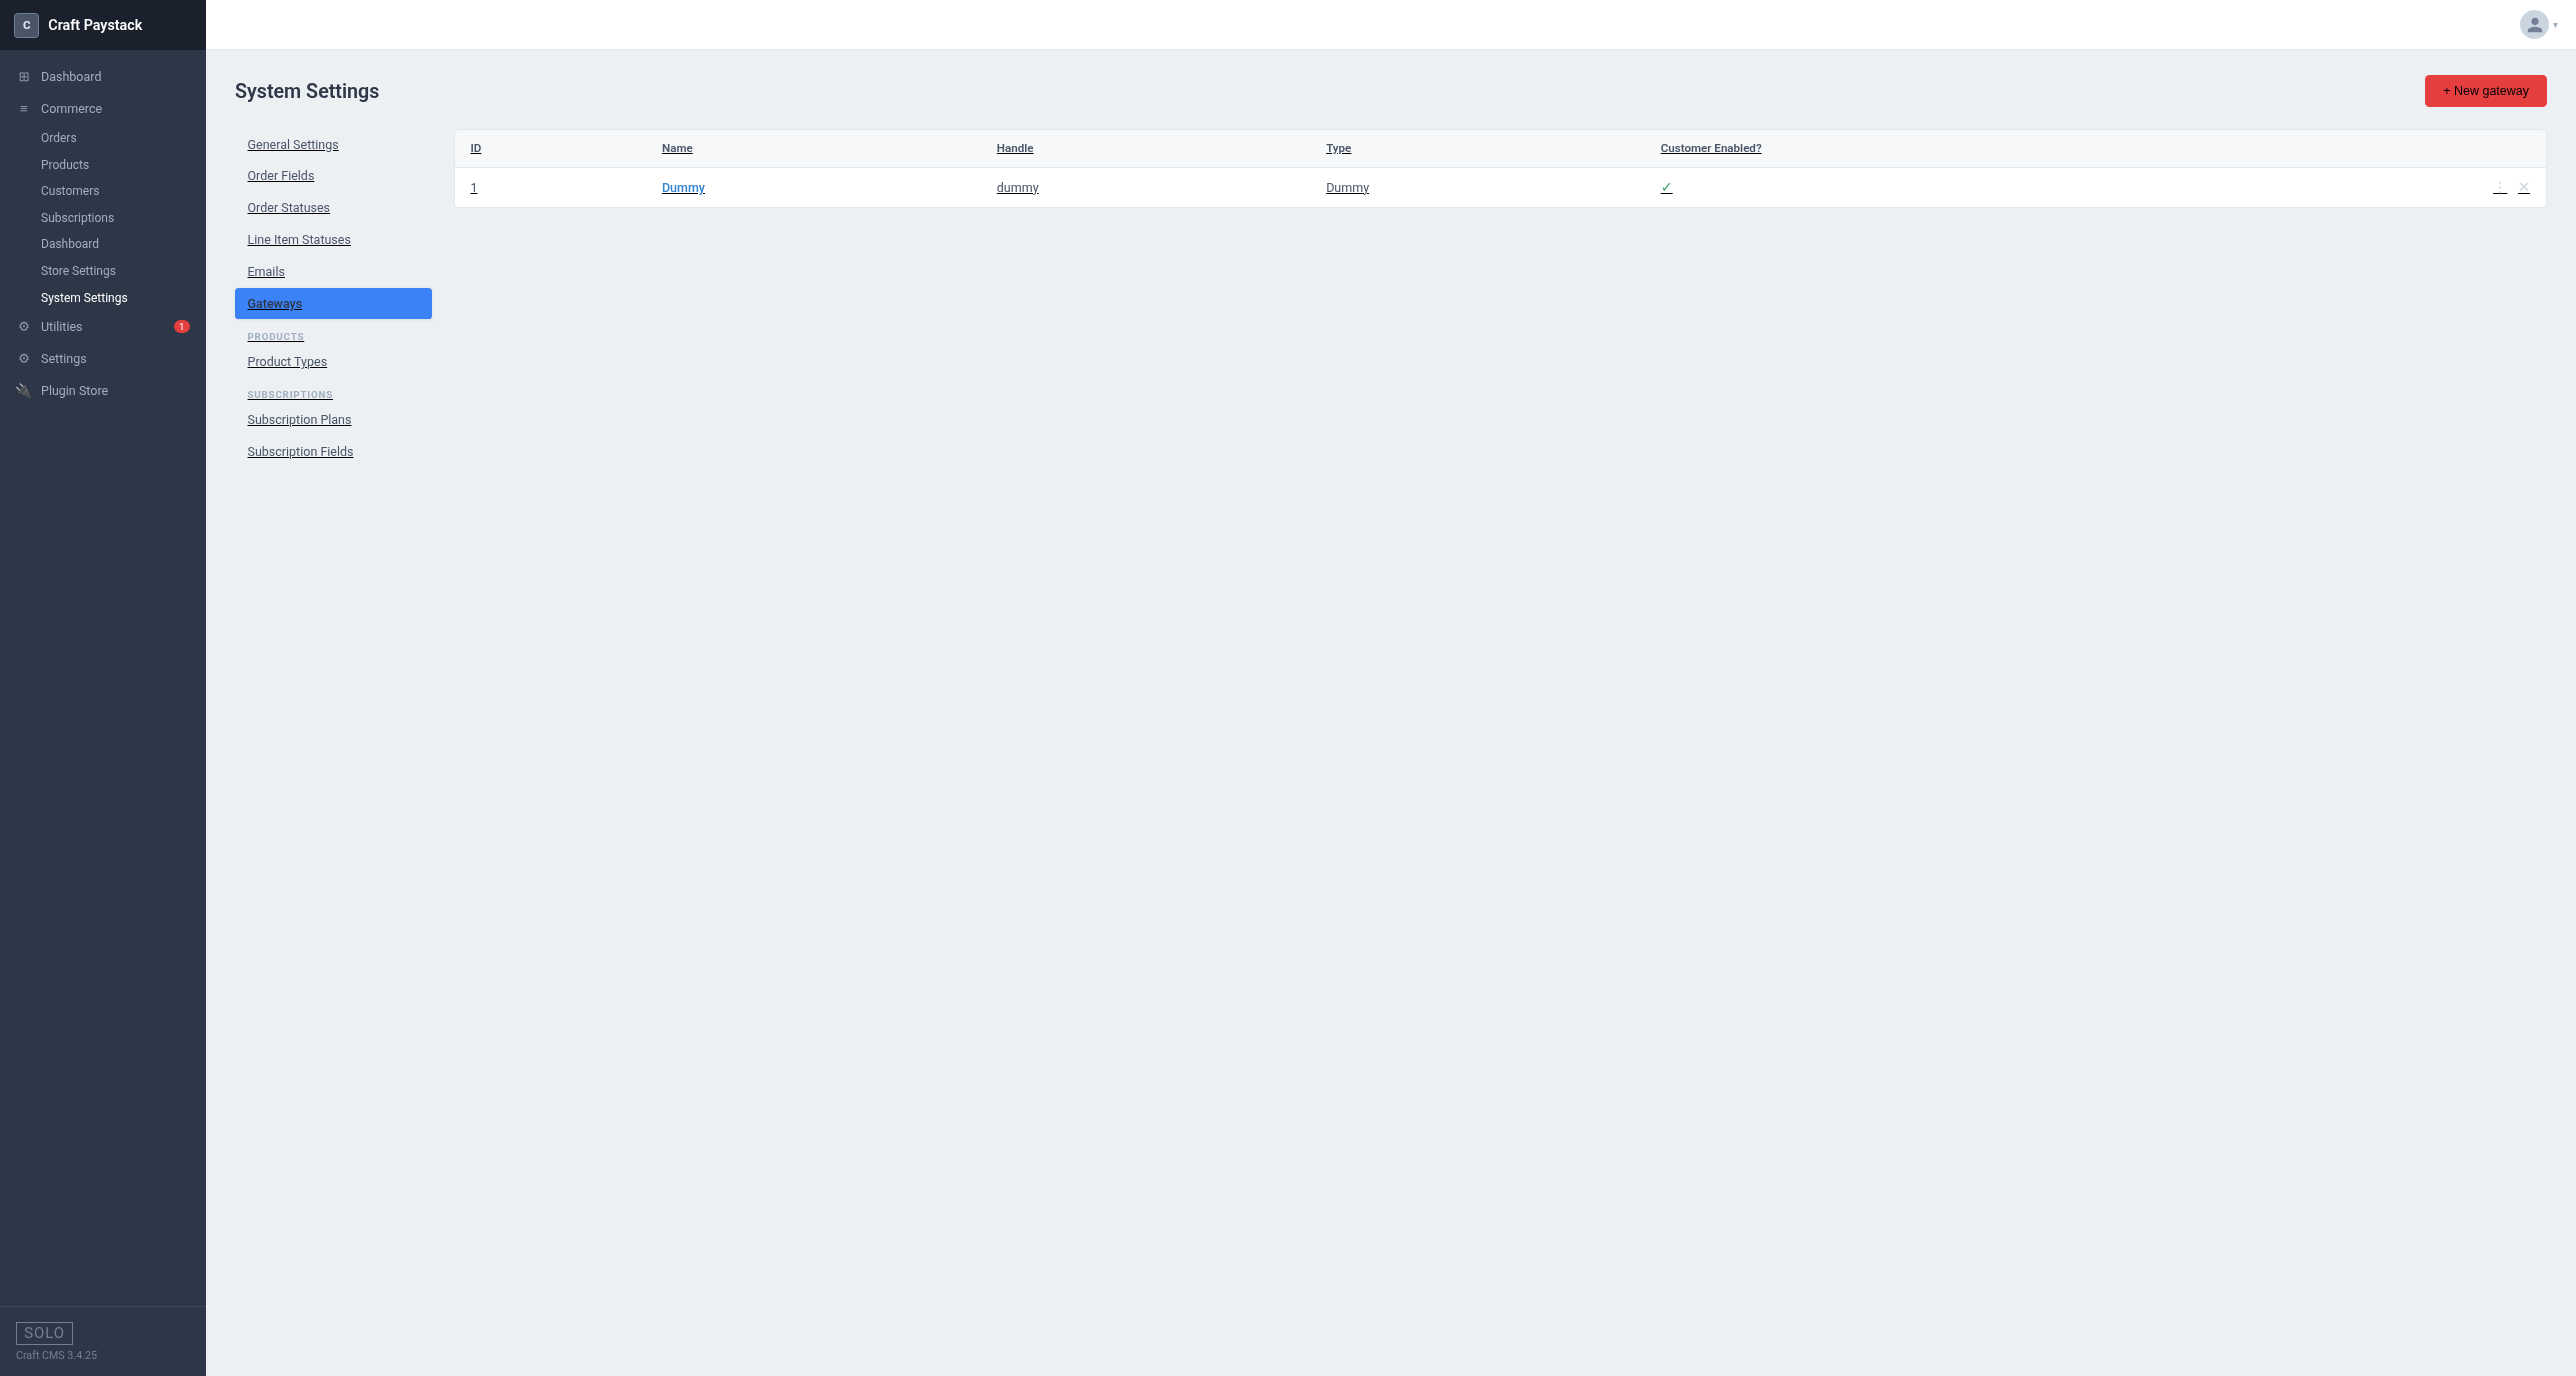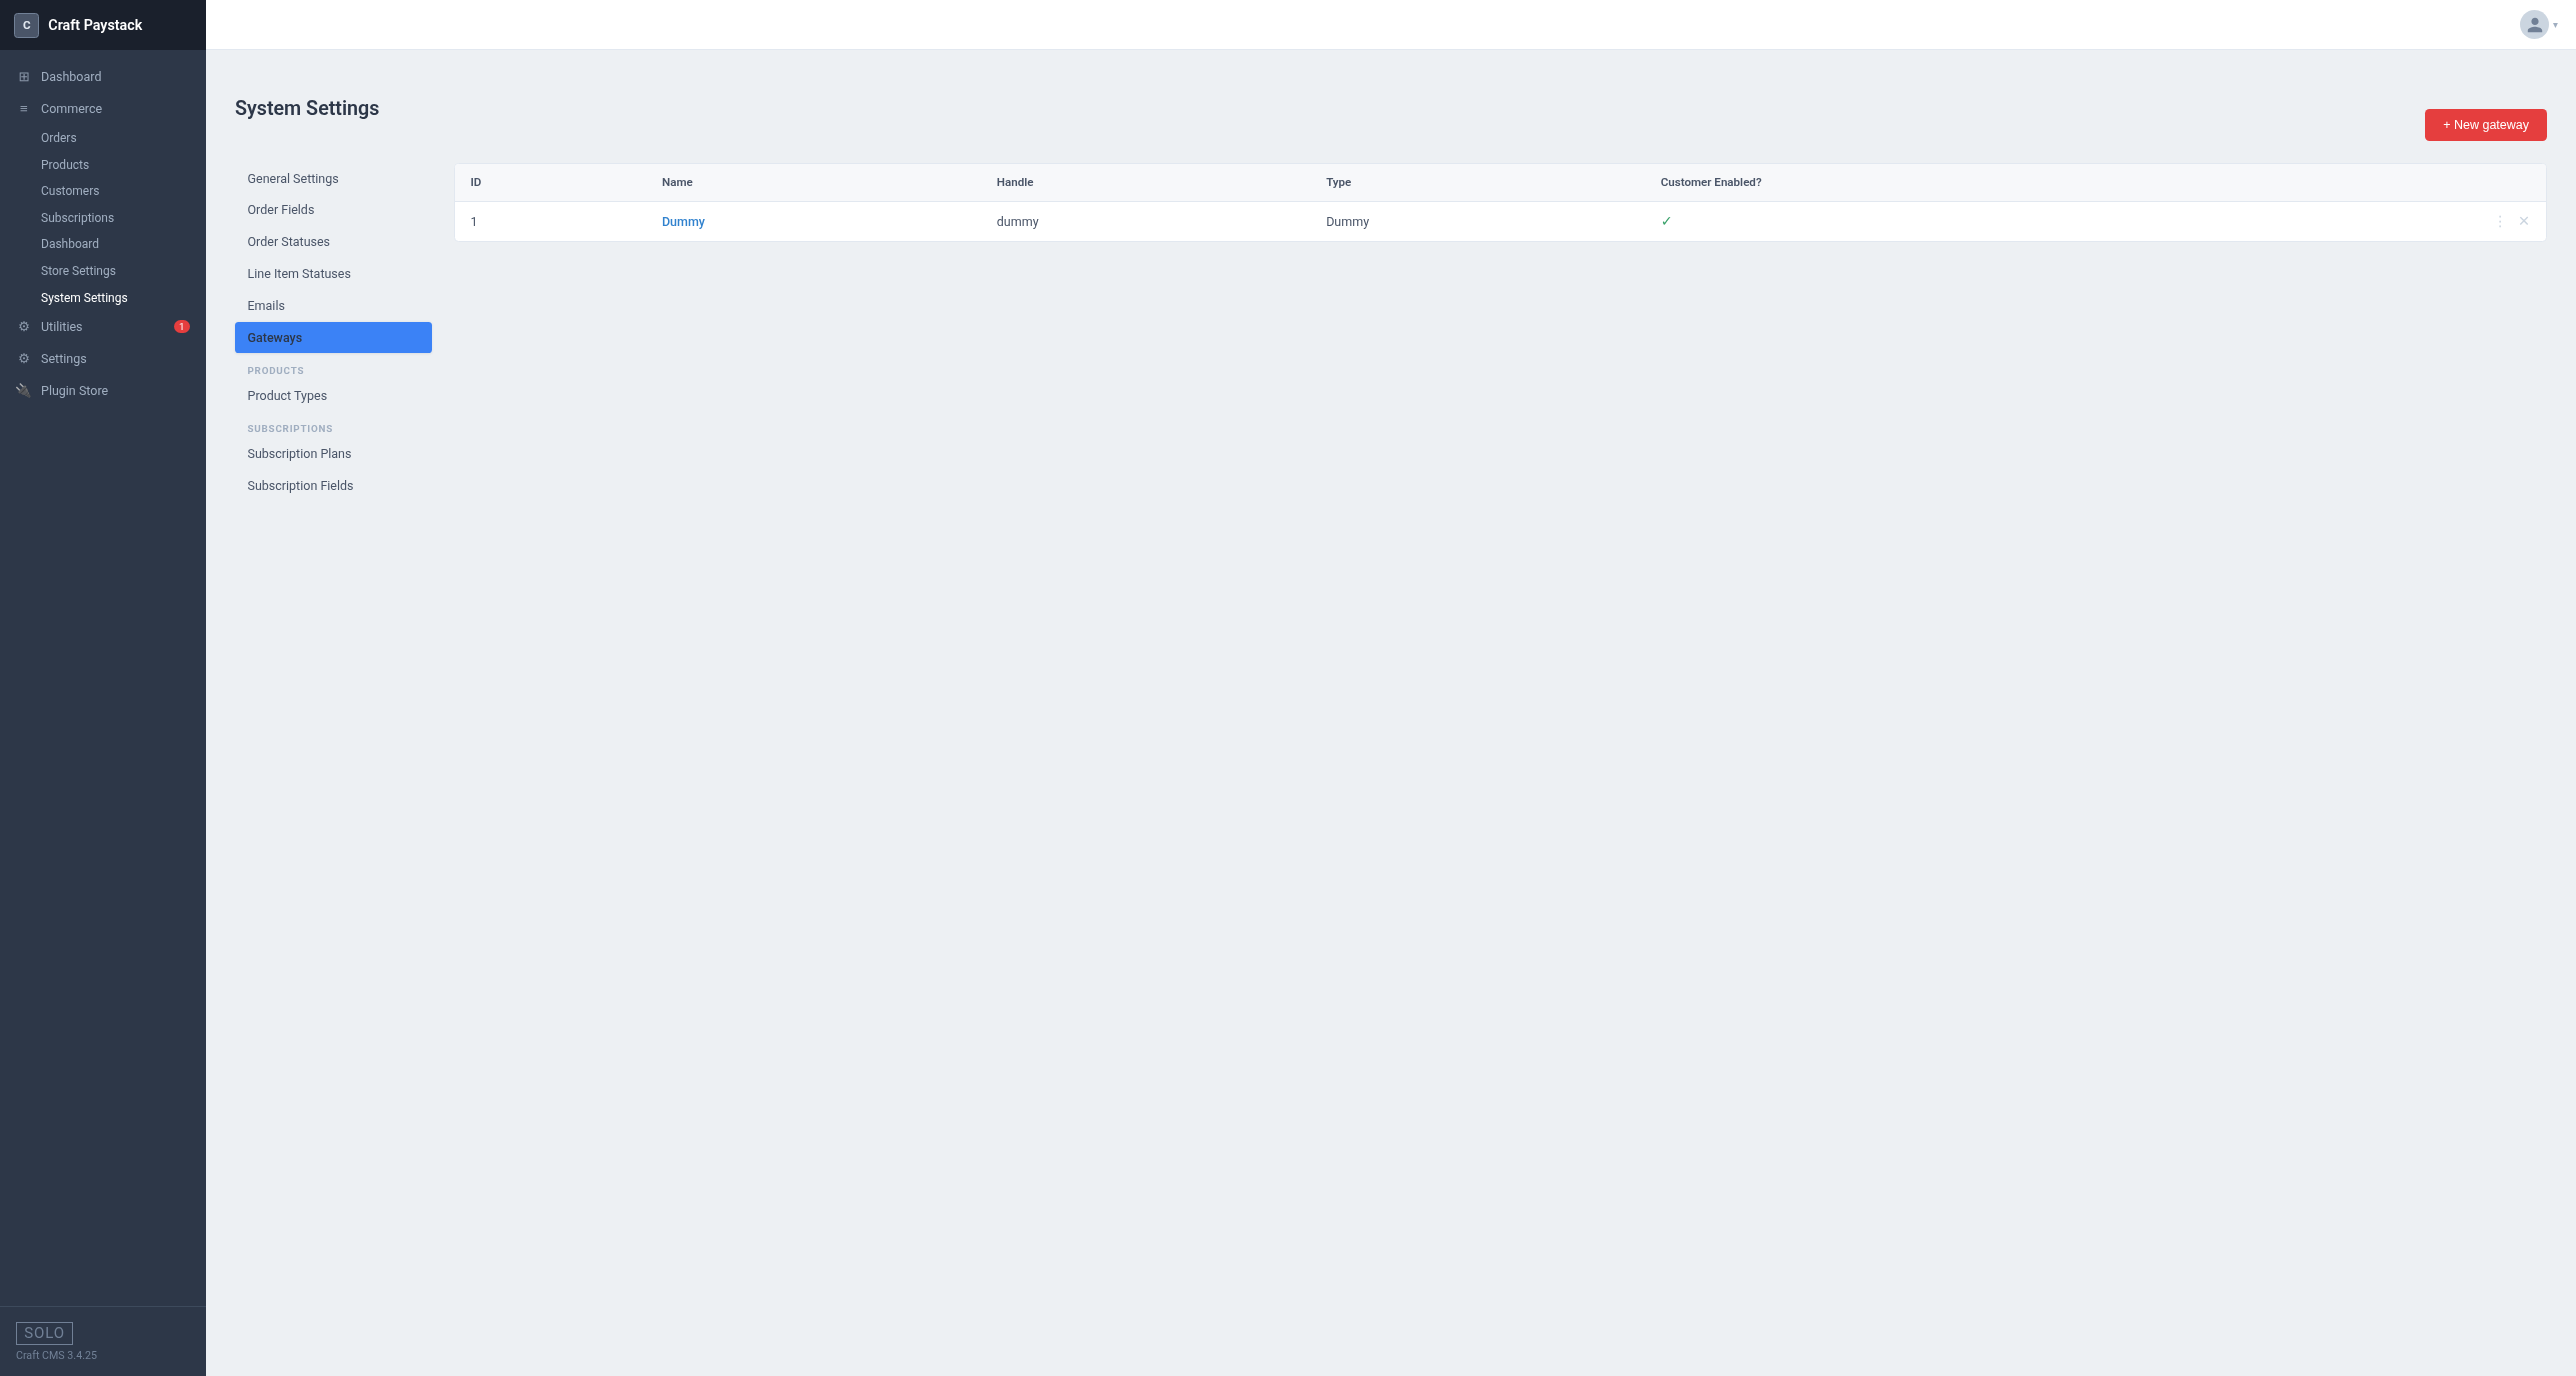--- a/index.html
+++ b/index.html
@@ -148,38 +148,38 @@
       justify-content: space-between;
       margin-bottom: 21.5px;
     }
     .page-title {
       font-size: 19.7px;
       font-weight: 600;
       color: #2d3748;
     }
     .btn-new-gateway {
       background: #e53e3e;
-      color: #ffffff;
+      color: #000000;
       border: none;
       padding: 9px 18px;
       border-radius: 4.5px;
       font-size: 12.5px;
       cursor: pointer;
       font-weight: 500;
       display: flex;
       align-items: center;
       gap: 5.4px;
-      margin-top: 34px;
     }
 
     
     .settings-layout {
       display: flex;
       gap: 21.5px;
       align-items: flex-start;
+      text-decoration: underline;
     }
 
     
     .settings-nav {
       width: 197px;
       min-width: 197px;
       background: transparent;
     }
     .settings-nav-item {
       display: block;

